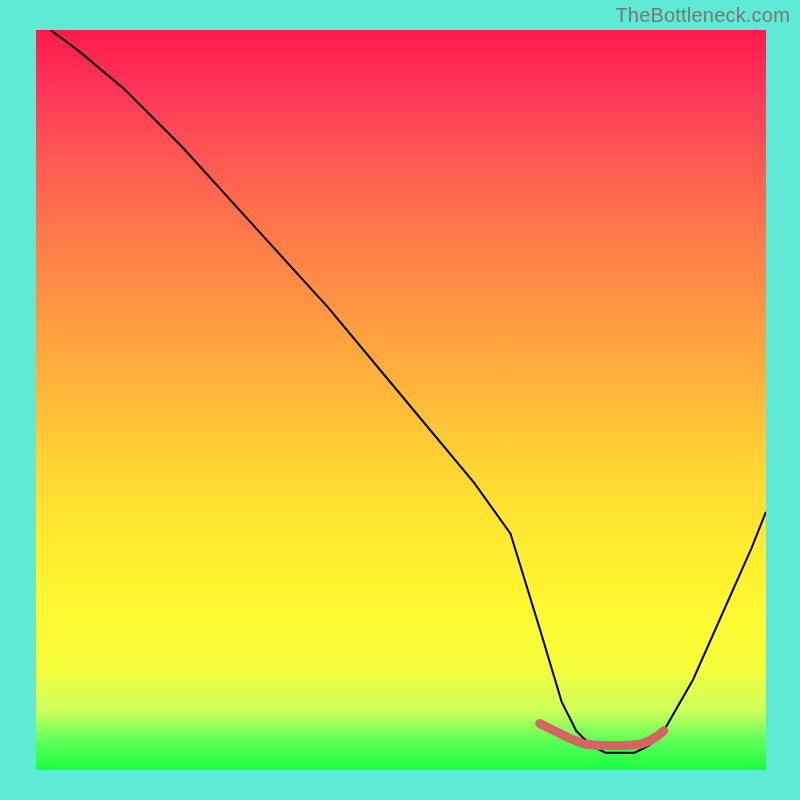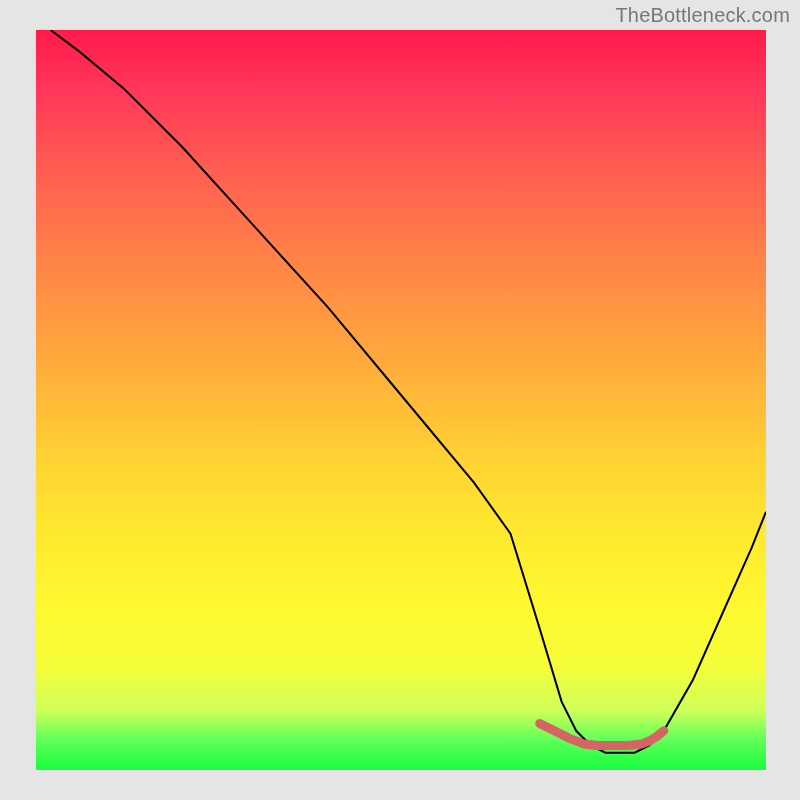--- a/index.html
+++ b/index.html
@@ -8,21 +8,21 @@
     width: 800px;
     height: 800px;
     background: #000;
     overflow: hidden;
     font-family: Arial, Helvetica, sans-serif;
   }
   .stage {
     position: relative;
     width: 800px;
     height: 800px;
-    background: #e5e5e5;
+    background: #5eead4;
   }
   .watermark {
     position: absolute;
     top: 4px;
     right: 10px;
     color: #777;
     font-size: 20px;
     font-weight: 500;
     letter-spacing: 0.2px;
     z-index: 5;

